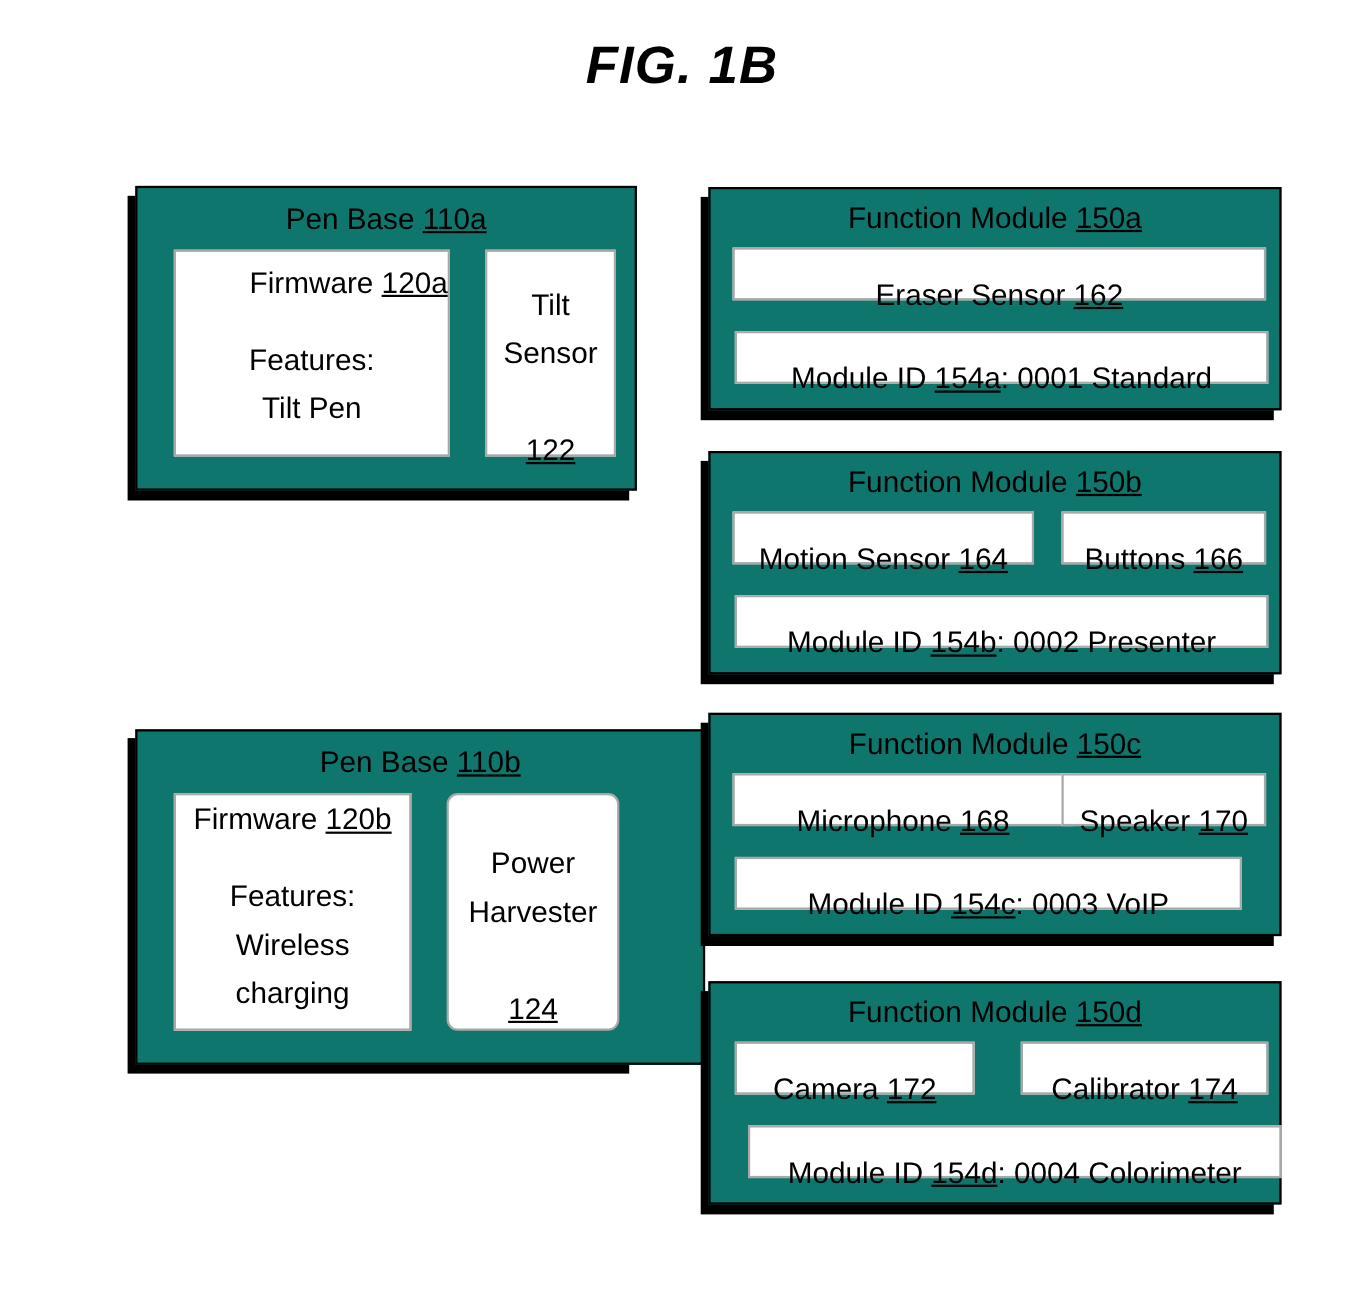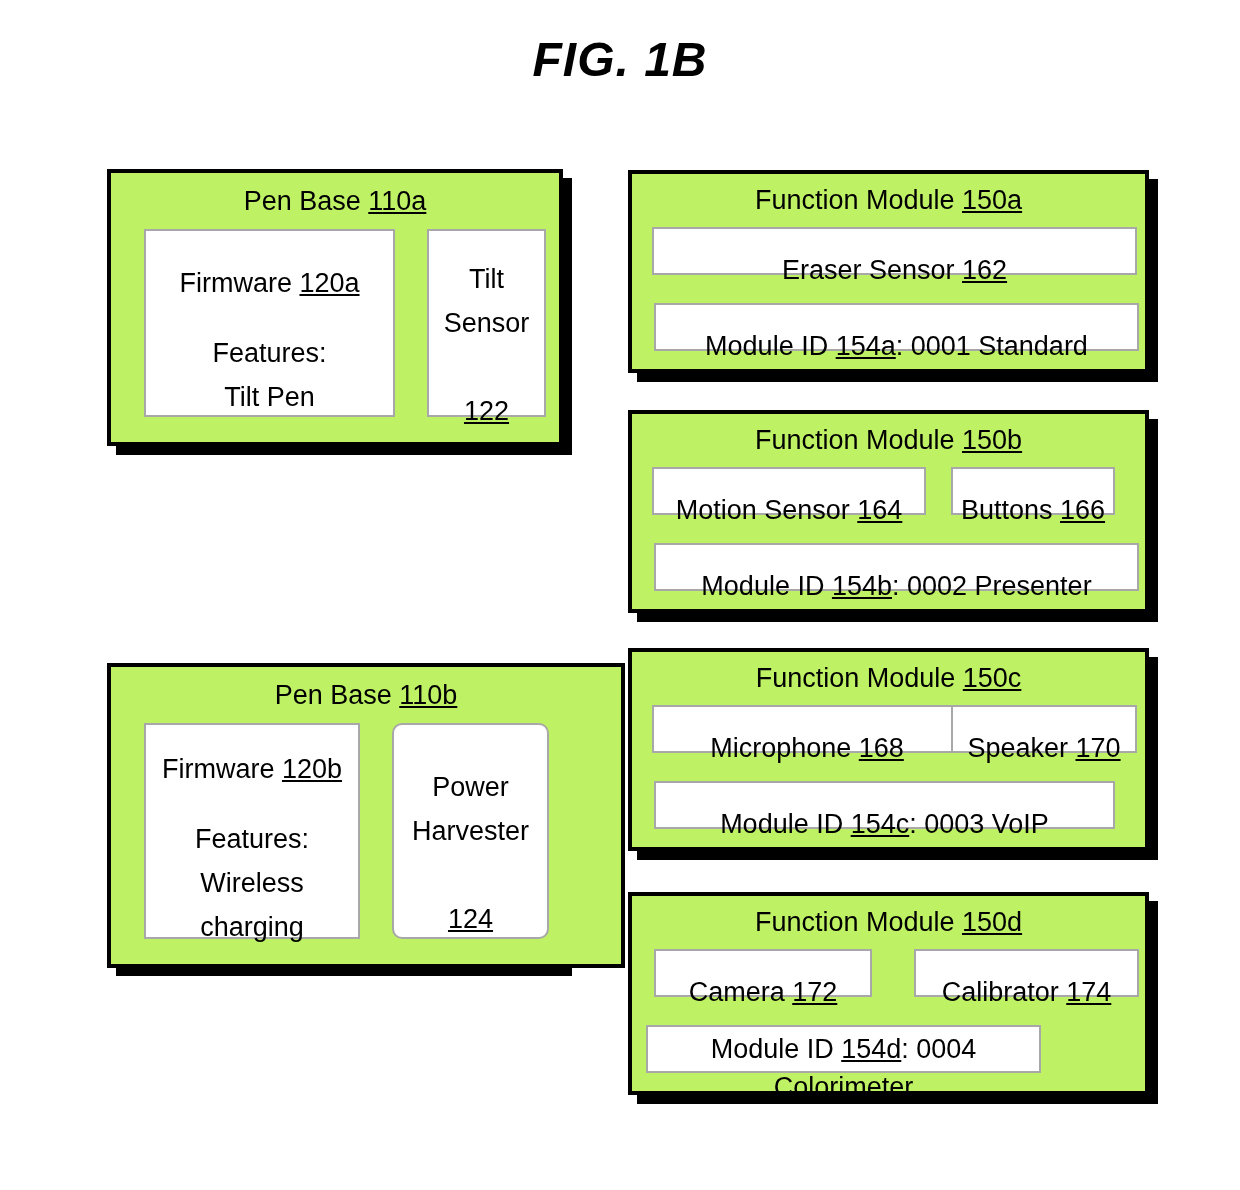--- a/index.html
+++ b/index.html
@@ -32,23 +32,24 @@
     text-align: center;
     font-size: 48px;
     font-weight: bold;
     font-style: italic;
     letter-spacing: 1px;
   }
 
   
   .card {
     position: absolute;
-    background: #bef264;
-    border: 4px solid #000000;
+    background: #0f766e;
+    border: 2px solid #000000;
     box-sizing: border-box;
+    margin-left: 16px;
   }
   .card-shadow {
     position: absolute;
     background: #000000;
     z-index: 0;
   }
   .card-title {
     position: absolute;
     left: 0;
     width: 100%;
@@ -101,21 +102,21 @@
   <div class="fig-title">FIG. 1B</div>
 
   <div class="card-shadow" style="left:116px; top:178px; width:456px; height:277px;"></div>
   <div class="card" style="left:107px; top:169px; width:456px; height:277px;">
     <div class="card-title" style="top:13px;">
       <span>Pen Base </span><span class="u">110a</span>
     </div>
 
     <div class="subbox firmware-box" style="left:33px; top:56px; width:251px; height:188px;">
       <div class="firmware-inner">
-        <div style="padding-top:30px;">
+        <div style="padding-top:6px;text-align:right;">
           <span>Firmware </span><span class="u">120a</span>
         </div>
         <div class="firmware-gap"></div>
         <div>Features:</div>
         <div style="white-space:pre-line;">Tilt Pen</div>
       </div>
     </div>
 
     <div class="subbox" style="left:316px; top:56px; width:119px; height:188px;">
       <div class="subbox-text tall">
@@ -127,21 +128,21 @@
   </div>
 
   <div class="card-shadow" style="left:116px; top:671px; width:456px; height:305px;"></div>
   <div class="card" style="left:107px; top:663px; width:518px; height:305px;">
     <div class="card-title" style="top:13px;">
       <span>Pen Base </span><span class="u">110b</span>
     </div>
 
     <div class="subbox firmware-box" style="left:33px; top:56px; width:216px; height:216px;">
       <div class="firmware-inner">
-        <div style="padding-top:22px;">
+        <div style="">
           <span>Firmware </span><span class="u">120b</span>
         </div>
         <div class="firmware-gap"></div>
         <div>Features:</div>
         <div style="white-space:pre-line;">Wireless
 charging</div>
       </div>
     </div>
 
     <div class="subbox" style="left:281px; top:56px; width:157px; height:216px;border-radius:10px;">
@@ -177,21 +178,21 @@
     <div class="card-title" style="top:11px;">
       <span>Function Module </span><span class="u">150b</span>
     </div>
 
     <div class="subbox" style="left:20px; top:53px; width:274px; height:48px;">
       <div class="subbox-text">
         <span>Motion Sensor </span><span class="u">164</span>
       </div>
     </div>
 
-    <div class="subbox" style="left:319px; top:53px; width:164px; height:48px;align-items:center;">
+    <div class="subbox" style="left:319px; top:53px; width:186px; height:48px;align-items:center;">
       <div class="subbox-text">
         <span>Buttons </span><span class="u">166</span>
       </div>
     </div>
 
     <div class="subbox" style="left:22px; top:129px; width:485px; height:48px;">
       <div class="subbox-text">
         <span>Module ID </span><span class="u">154b</span><span>: 0002 Presenter</span>
       </div>
     </div>
@@ -233,20 +234,20 @@
         <span>Camera </span><span class="u">172</span>
       </div>
     </div>
 
     <div class="subbox" style="left:282px; top:53px; width:225px; height:48px;">
       <div class="subbox-text">
         <span>Calibrator </span><span class="u">174</span>
       </div>
     </div>
 
-    <div class="subbox" style="left:14px; top:129px; width:395px; height:48px;">
+    <div class="subbox" style="left:34px; top:129px; width:485px; height:48px;">
       <div class="subbox-text">
         <span>Module ID </span><span class="u">154d</span><span>: 0004 Colorimeter</span>
       </div>
     </div>
   </div>
 
 </div>
 
 </body></html>

